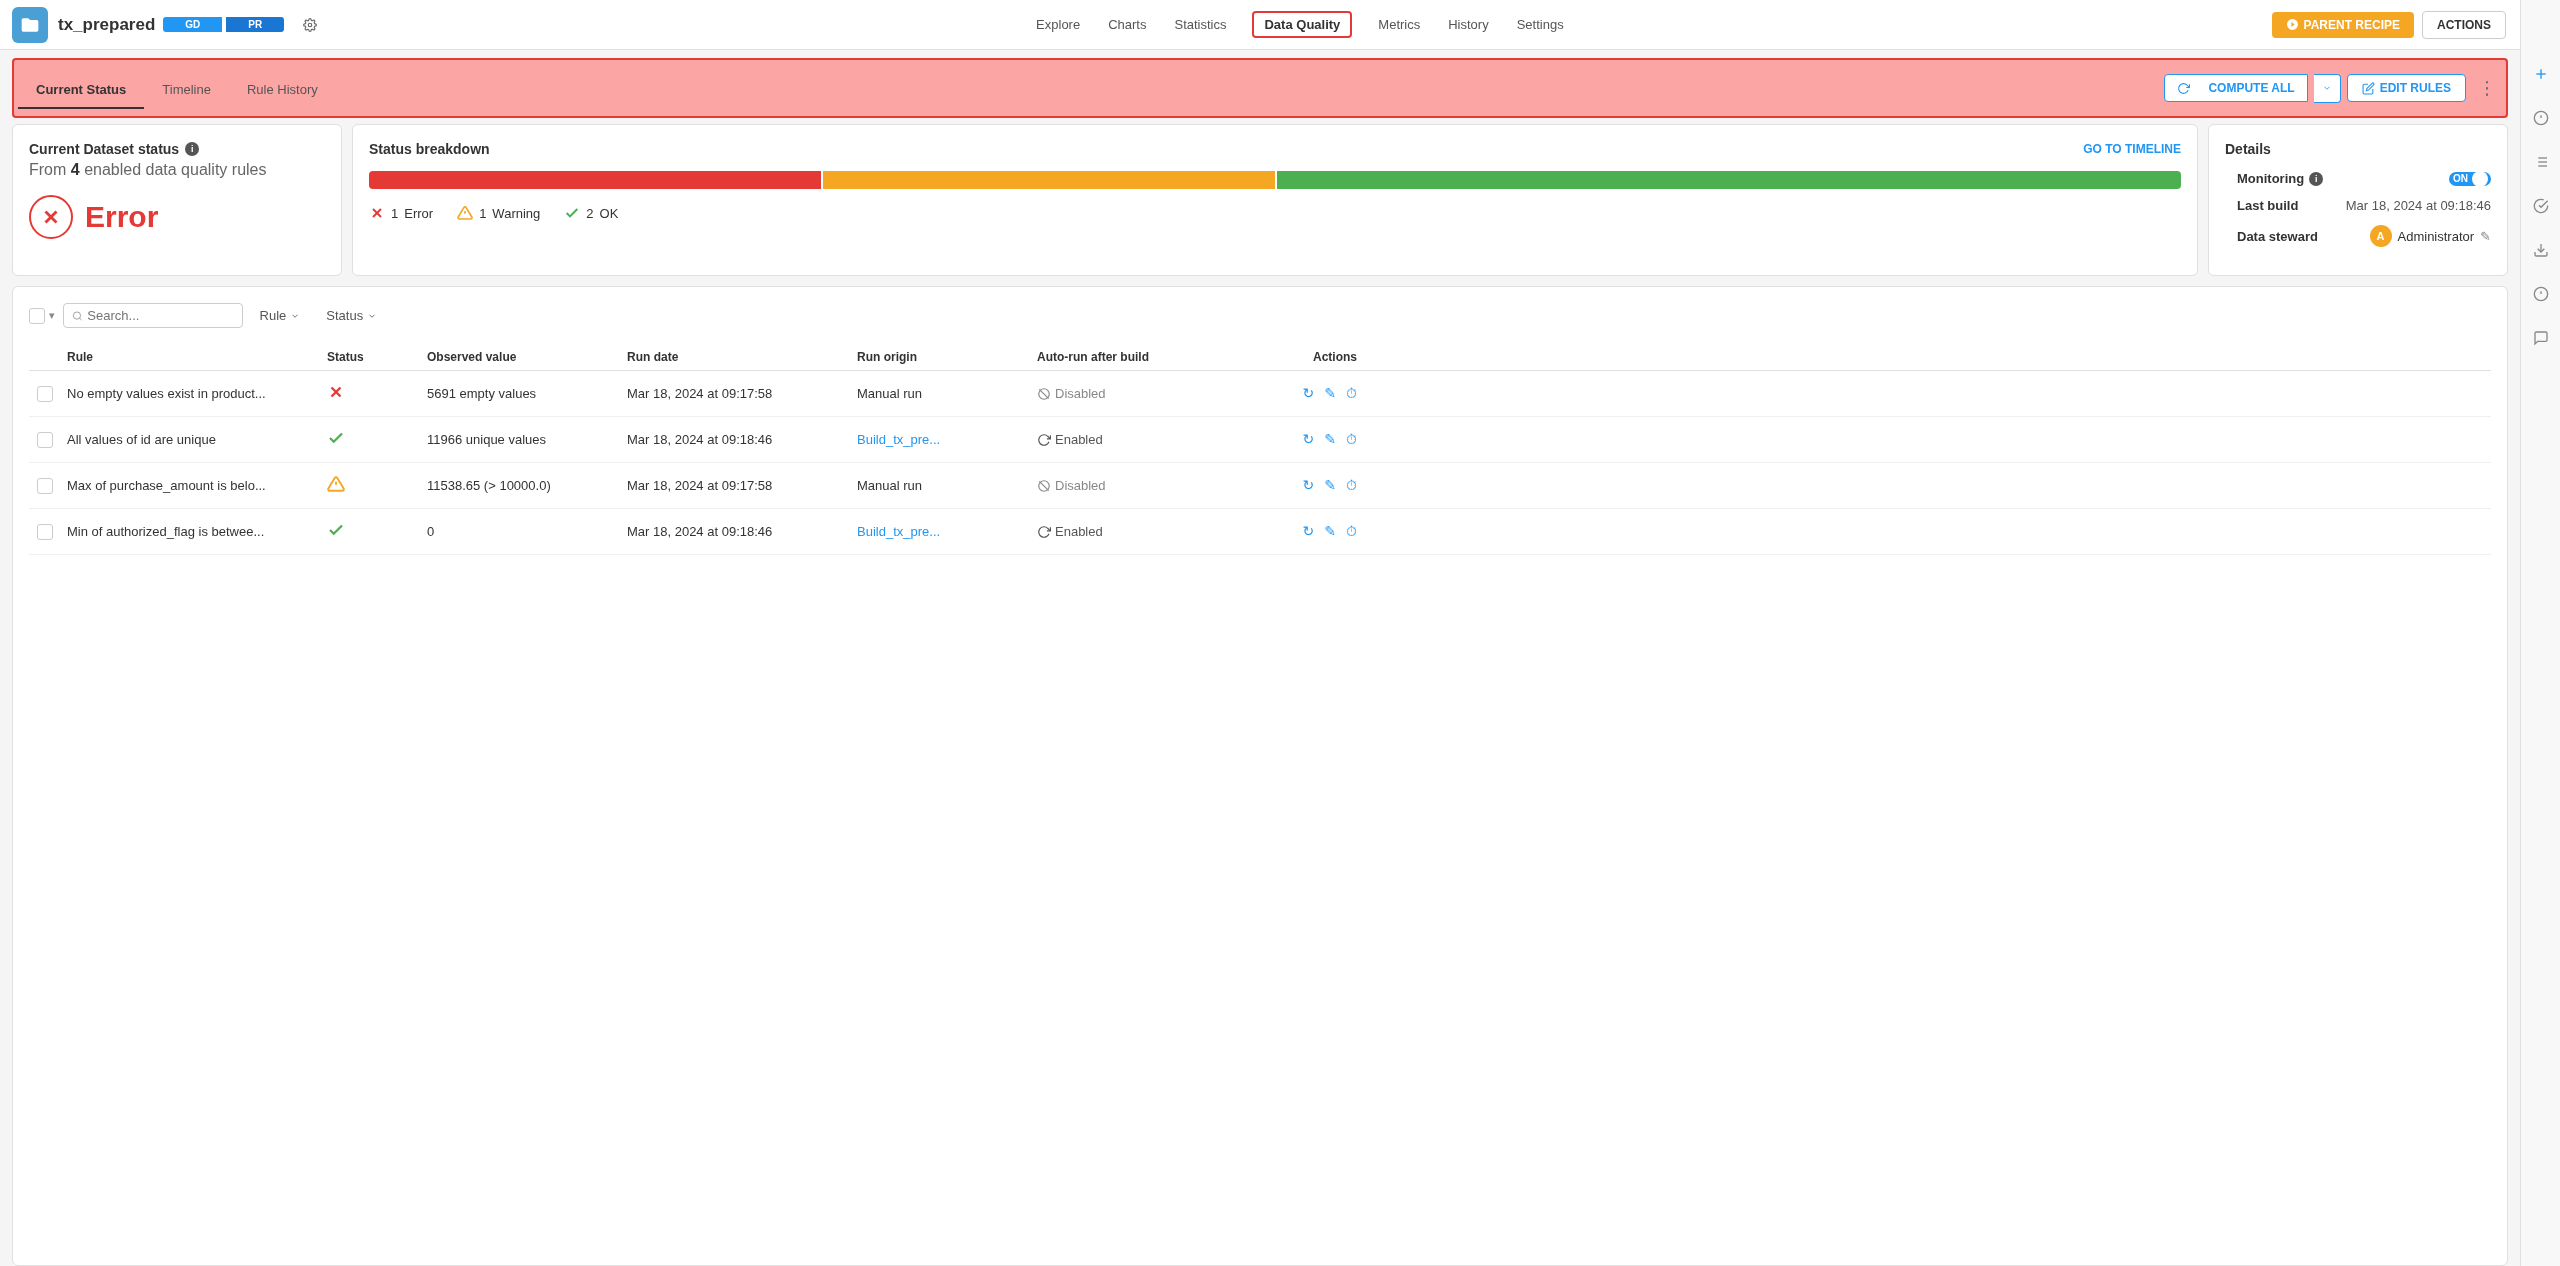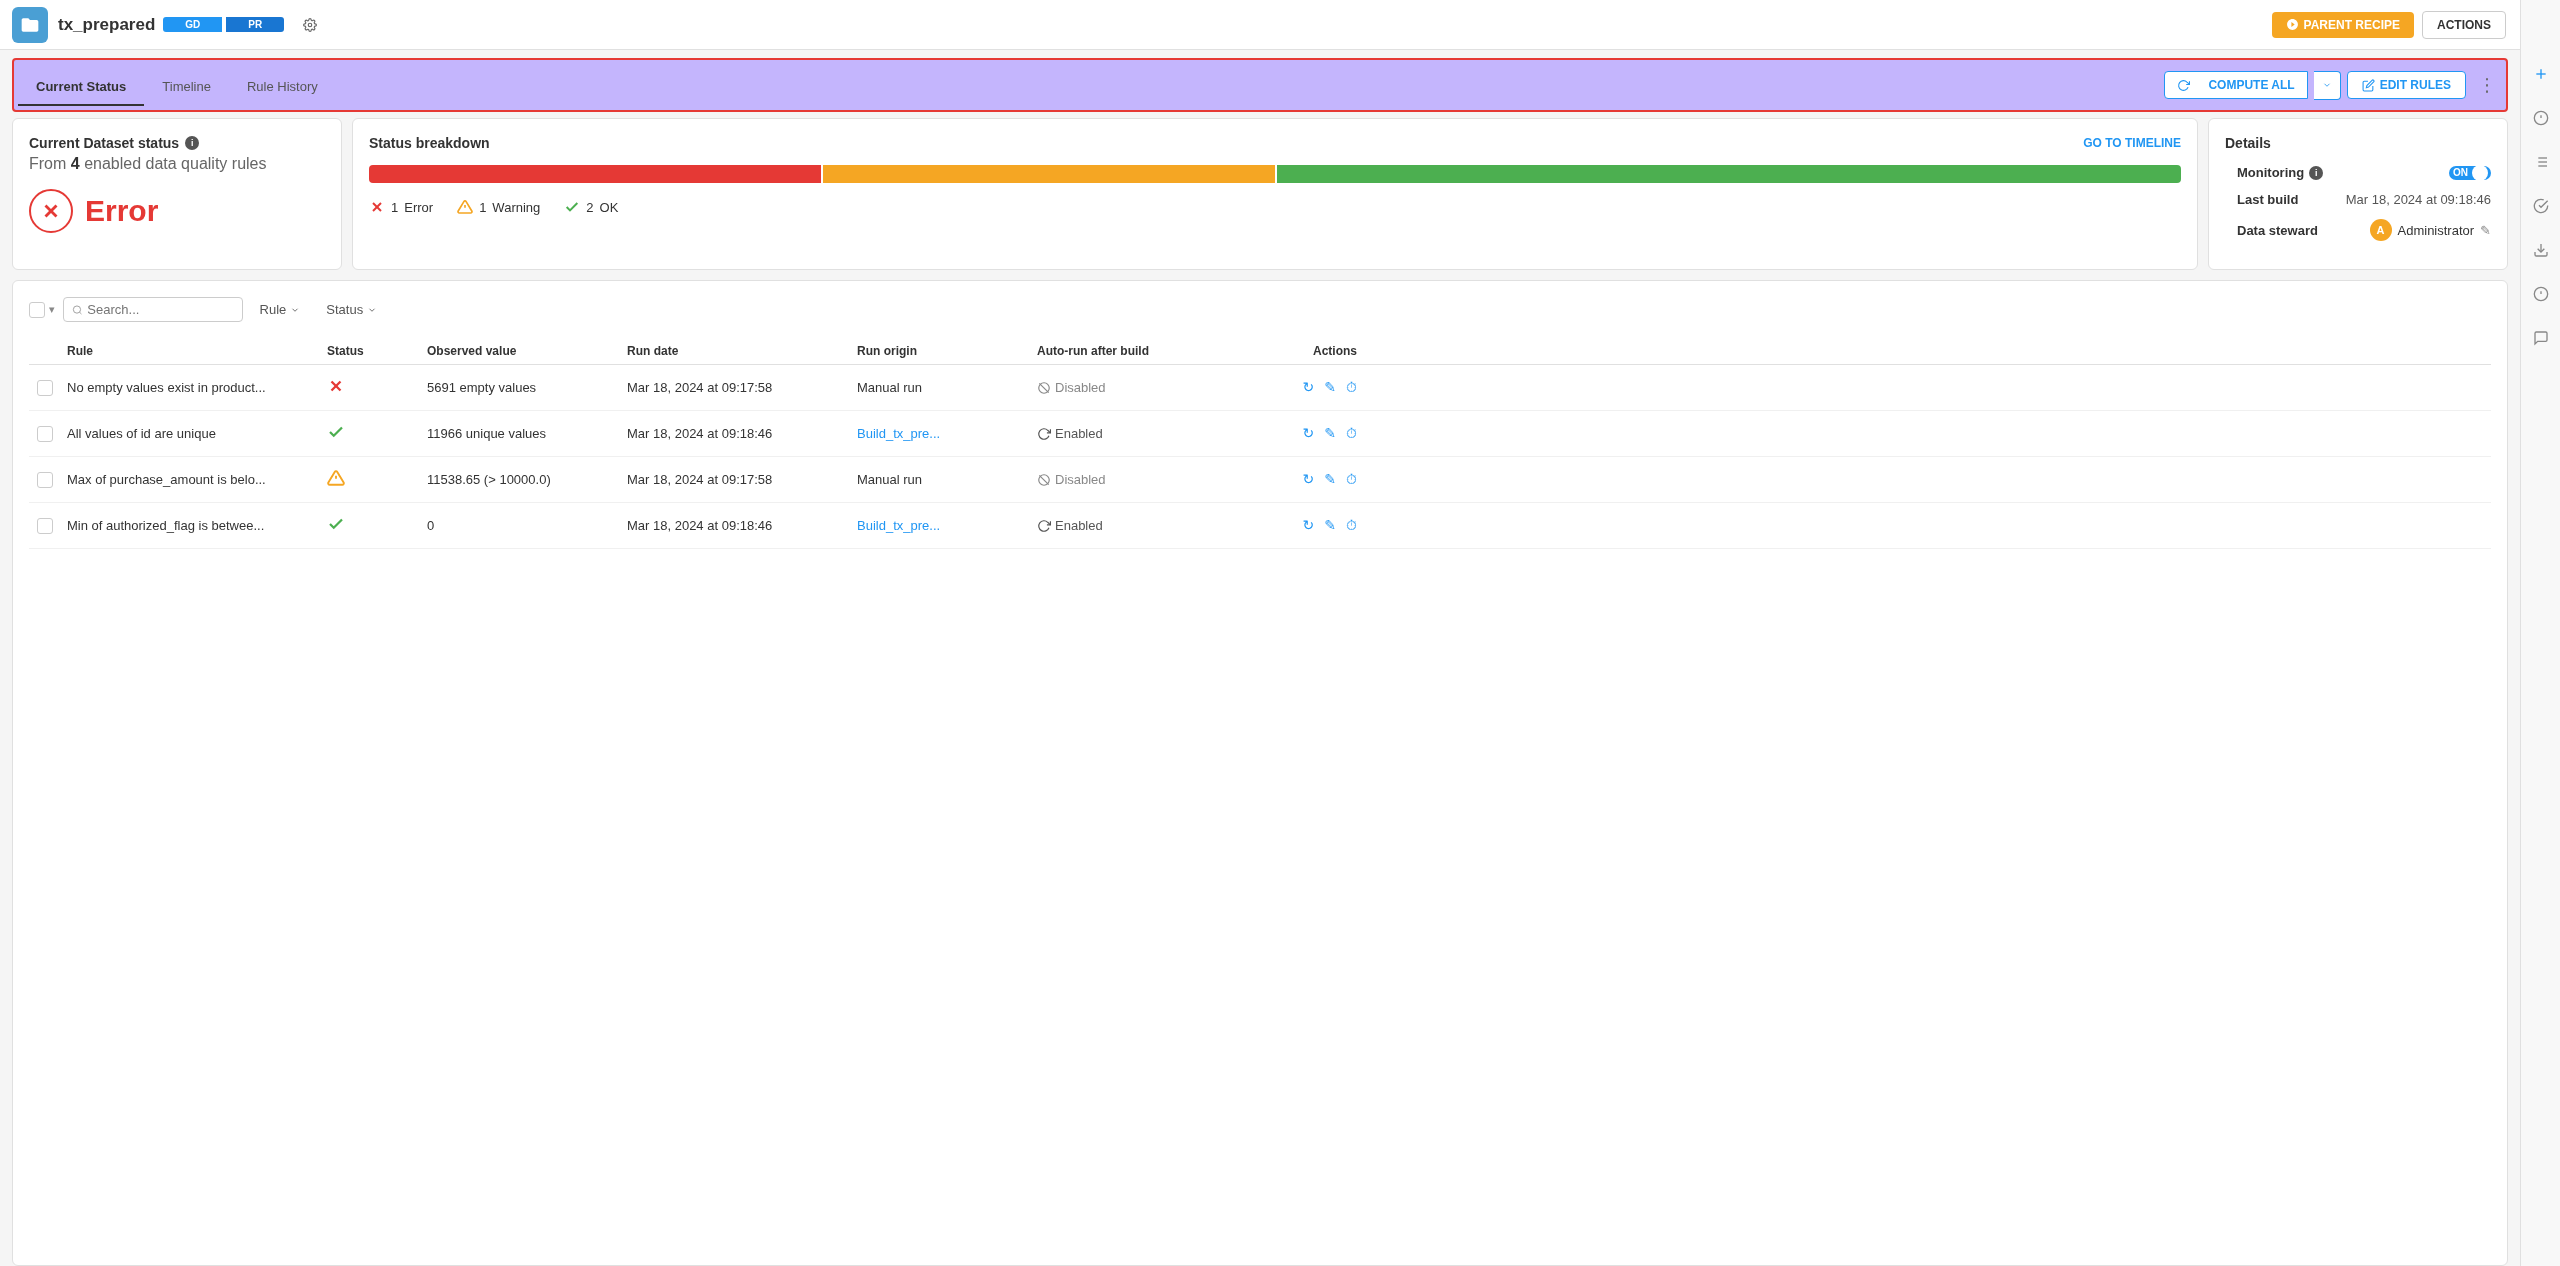--- a/index.html
+++ b/index.html
@@ -43,23 +43,23 @@
       display: flex; flex-direction: column; align-items: center; padding-top: 60px; gap: 16px; z-index: 100;
     }
     .sidebar-icon { width: 28px; height: 28px; display: flex; align-items: center; justify-content: center; cursor: pointer; color: #888; border-radius: 4px; }
     .sidebar-icon.blue { color: #2196f3; }
 
     
     .main-content { display: flex; flex-direction: column; height: calc(100vh - 50px); overflow: hidden; margin-right: 40px; }
 
     
     .tabs-bar {
-      display: flex; align-items: center; background: #c4b5fd;
+      display: flex; align-items: center; background: #fca5a5;
       border: 2px solid #e53935; border-radius: 4px; margin: 8px 12px 6px;
-      padding: 0 4px; height: 54px; justify-content: space-between;
+      padding: 0 4px; height: 60px; justify-content: space-between;
     }
     .tabs-left { display: flex; gap: 0; }
     .tab-item { padding: 10px 18px; font-size: 13px; color: #555; cursor: pointer; border-bottom: 2px solid transparent; position: relative; top: 2px; }
     .tab-item.active { color: #333; font-weight: 600; border-bottom: 2px solid #333; }
     .tabs-right { display: flex; align-items: center; gap: 6px; }
     .btn-compute {
       border: 1px solid #2196f3; color: #2196f3; background: white;
       border-radius: 4px 0 0 4px; padding: 6px 12px; font-size: 12px; font-weight: 600;
       cursor: pointer; display: flex; align-items: center; gap: 18px; white-space: nowrap;
     }
@@ -161,20 +161,29 @@
   <div class="nav-gdpr">
     <span class="nav-badge gd">GD</span>
     <span class="nav-badge pr">PR</span>
   </div>
   <div class="nav-icon-btn">
     <svg width="14" height="14" viewBox="0 0 24 24" fill="none" stroke="currentColor" stroke-width="2">
         <circle cx="12" cy="12" r="3"></circle>
         <path d="M19.4 15a1.65 1.65 0 0 0 .33 1.82l.06.06a2 2 0 0 1-2.83 2.83l-.06-.06a1.65 1.65 0 0 0-1.82-.33 1.65 1.65 0 0 0-1 1.51V21a2 2 0 0 1-4 0v-.09A1.65 1.65 0 0 0 9 19.4a1.65 1.65 0 0 0-1.82.33l-.06.06a2 2 0 0 1-2.83-2.83l.06-.06A1.65 1.65 0 0 0 4.68 15a1.65 1.65 0 0 0-1.51-1H3a2 2 0 0 1 0-4h.09A1.65 1.65 0 0 0 4.6 9a1.65 1.65 0 0 0-.33-1.82l-.06-.06a2 2 0 0 1 2.83-2.83l.06.06A1.65 1.65 0 0 0 9 4.68a1.65 1.65 0 0 0 1-1.51V3a2 2 0 0 1 4 0v.09a1.65 1.65 0 0 0 1 1.51 1.65 1.65 0 0 0 1.82-.33l.06-.06a2 2 0 0 1 2.83 2.83l-.06.06A1.65 1.65 0 0 0 19.4 9a1.65 1.65 0 0 0 1.51 1H21a2 2 0 0 1 0 4h-.09a1.65 1.65 0 0 0-1.51 1z"></path>
       </svg>
   </div>
+  <div class="nav-center">
+    <span class="nav-item">Explore</span>
+    <span class="nav-item">Charts</span>
+    <span class="nav-item">Statistics</span>
+    <span class="nav-item data-quality">Data Quality</span>
+    <span class="nav-item">Metrics</span>
+    <span class="nav-item">History</span>
+    <span class="nav-item">Settings</span>
+  </div>
   <div class="nav-right">
     <button class="btn-parent-recipe">
       <svg width="13" height="13" viewBox="0 0 24 24" fill="currentColor">
           <path d="M12 2C6.48 2 2 6.48 2 12s4.48 10 10 10 10-4.48 10-10S17.52 2 12 2zm-2 14.5v-9l6 4.5-6 4.5z"></path>
         </svg>
       <span>PARENT RECIPE</span>
     </button>
     <button class="btn-actions">ACTIONS</button>
     <div class="nav-back">
       <svg width="18" height="18" viewBox="0 0 24 24" fill="none" stroke="currentColor" stroke-width="2">

